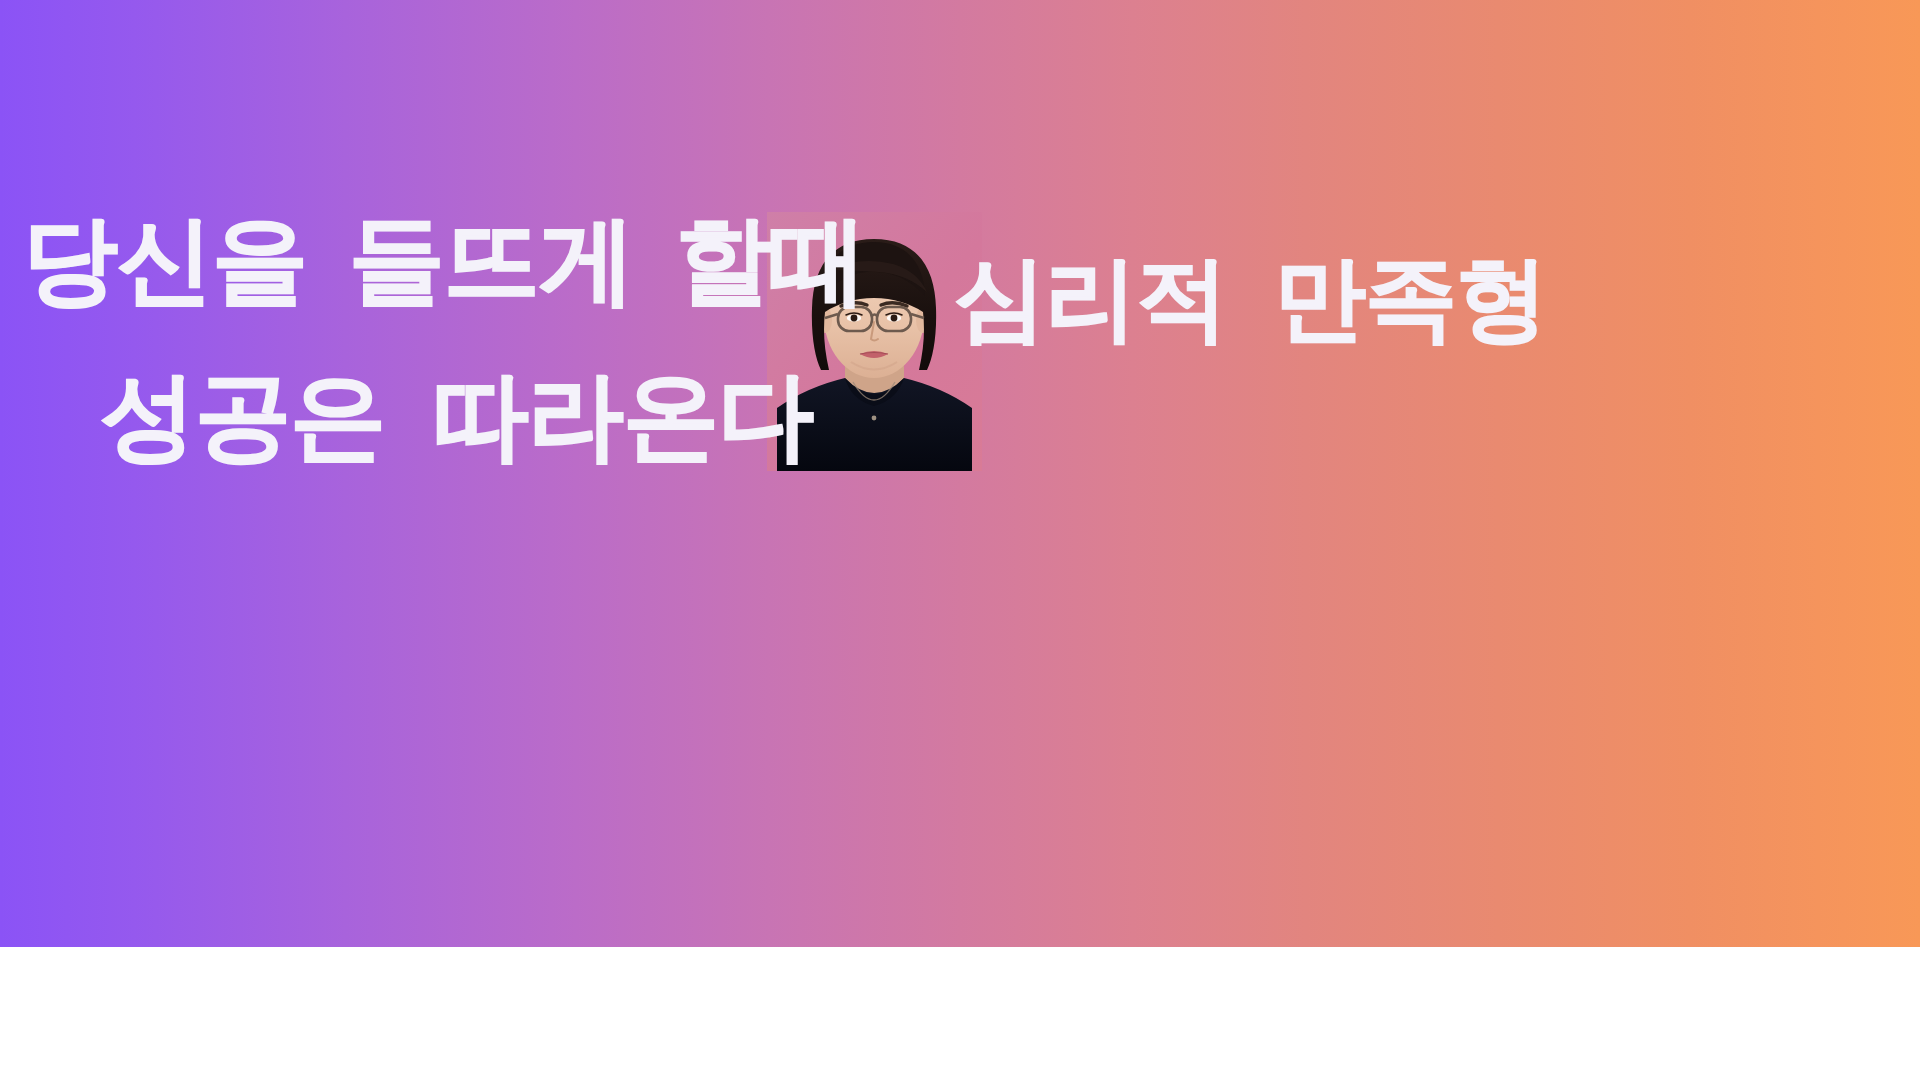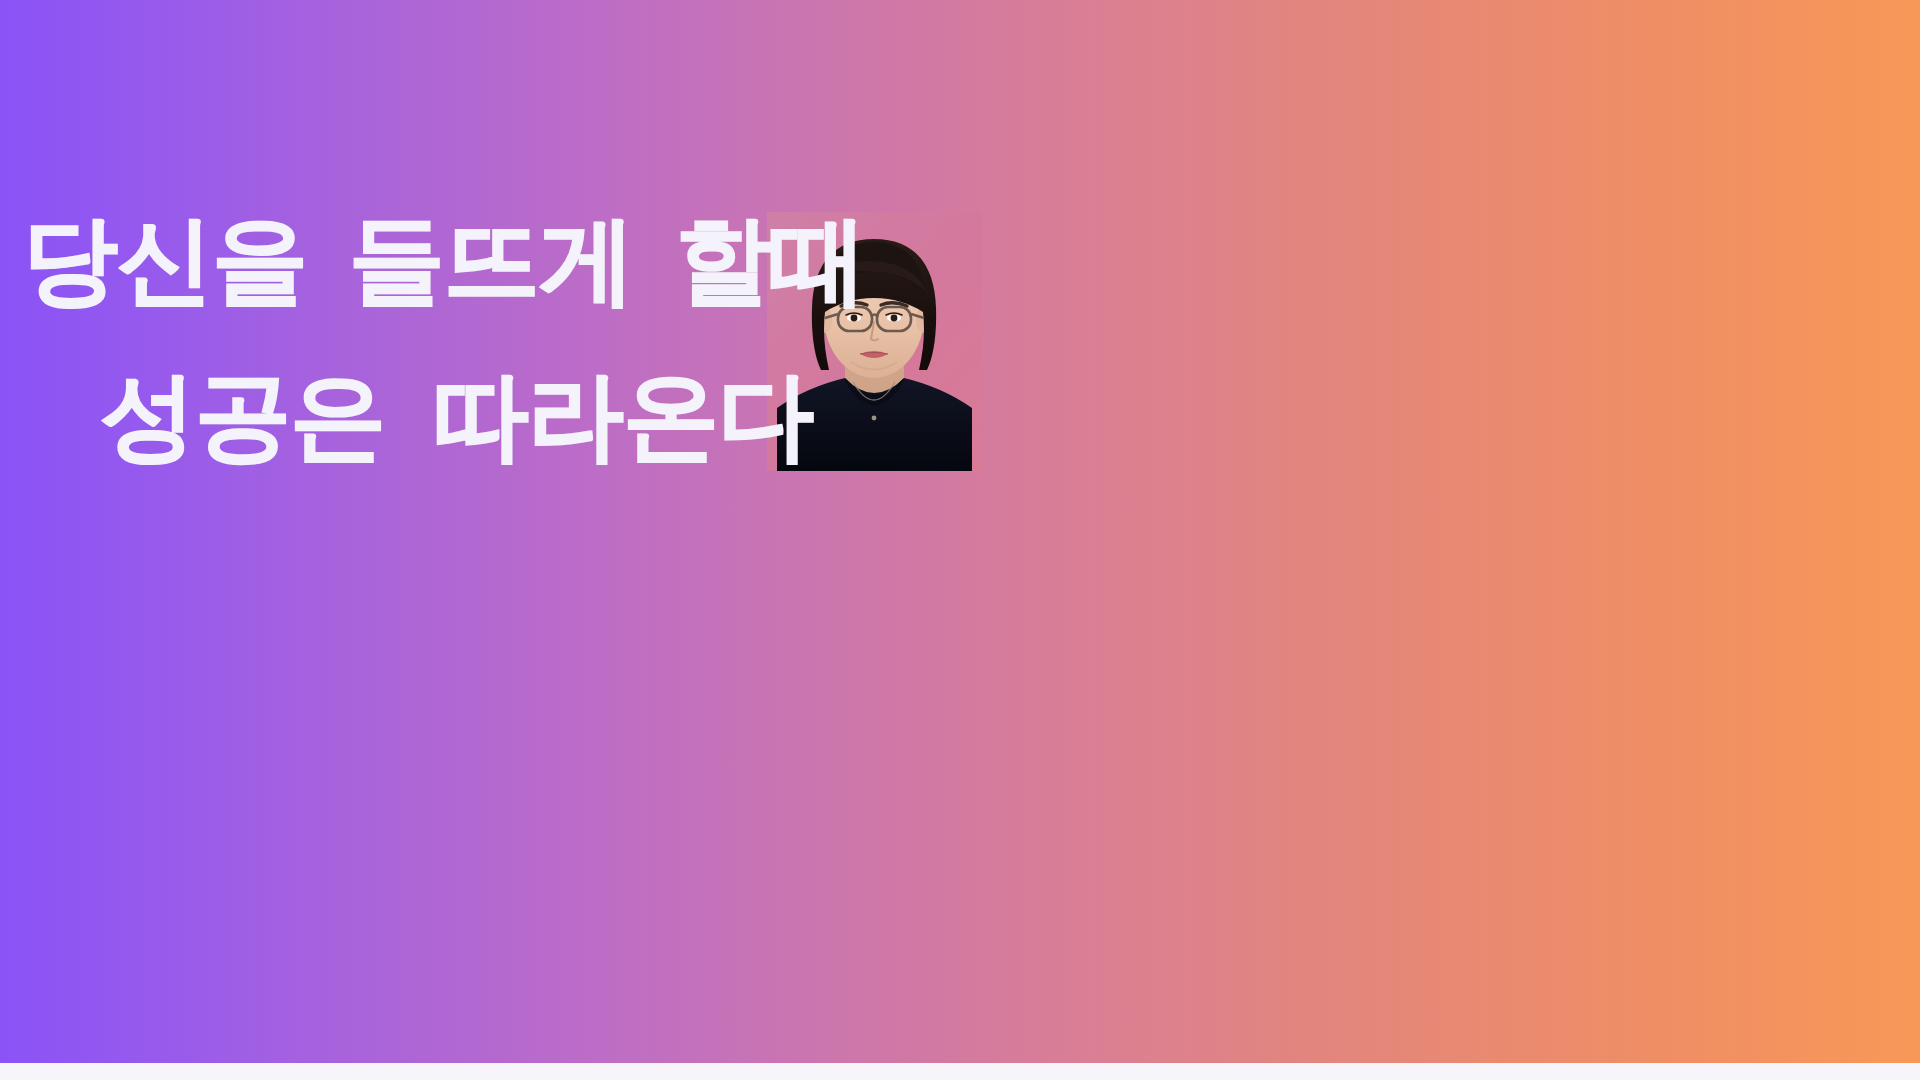--- a/index.html
+++ b/index.html
@@ -7,21 +7,21 @@
     padding: 0;
     background: #ffffff;
   }
   body {
     font-family: "Liberation Sans", "DejaVu Sans", sans-serif;
   }
 
   #slide {
     position: relative;
     width: 1920px;
-    height: 1080px;
+    height: 947px;
     overflow: hidden;
     background: #ef4444;
   }
 
   
   #gradient-bg {
     position: absolute;
     left: 0;
     top: 0;
     width: 1920px;
@@ -200,16 +200,17 @@
 
         <path d="M84 150 Q107 165 130 150" fill="none" stroke="#cfa287" stroke-width="2" opacity="0.5"></path>
       </g>
     </svg>
   </div>
 
   <div class="headline" id="headline-left-line1">당신을 들뜨게 할때</div>
 
   <div class="headline" id="headline-left-line2">성공은 따라온다</div>
 
+  <div class="headline" id="headline-right">심리적 만족형</div>
 
   <div id="bottom-strip"></div>
 
 </div>
 
 </body></html>

